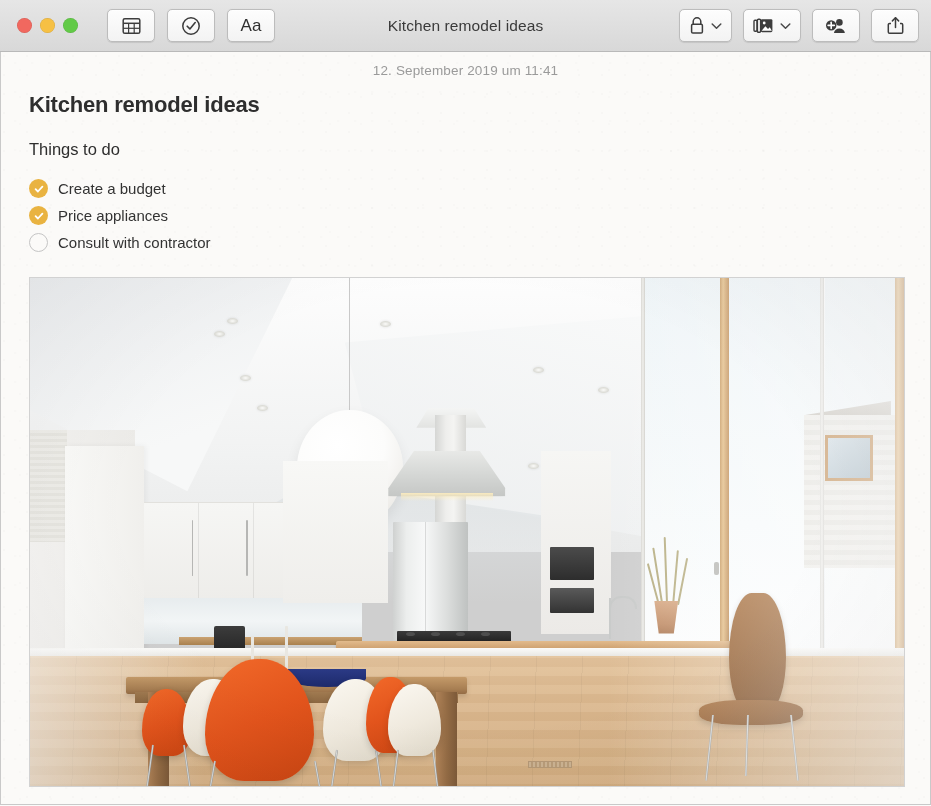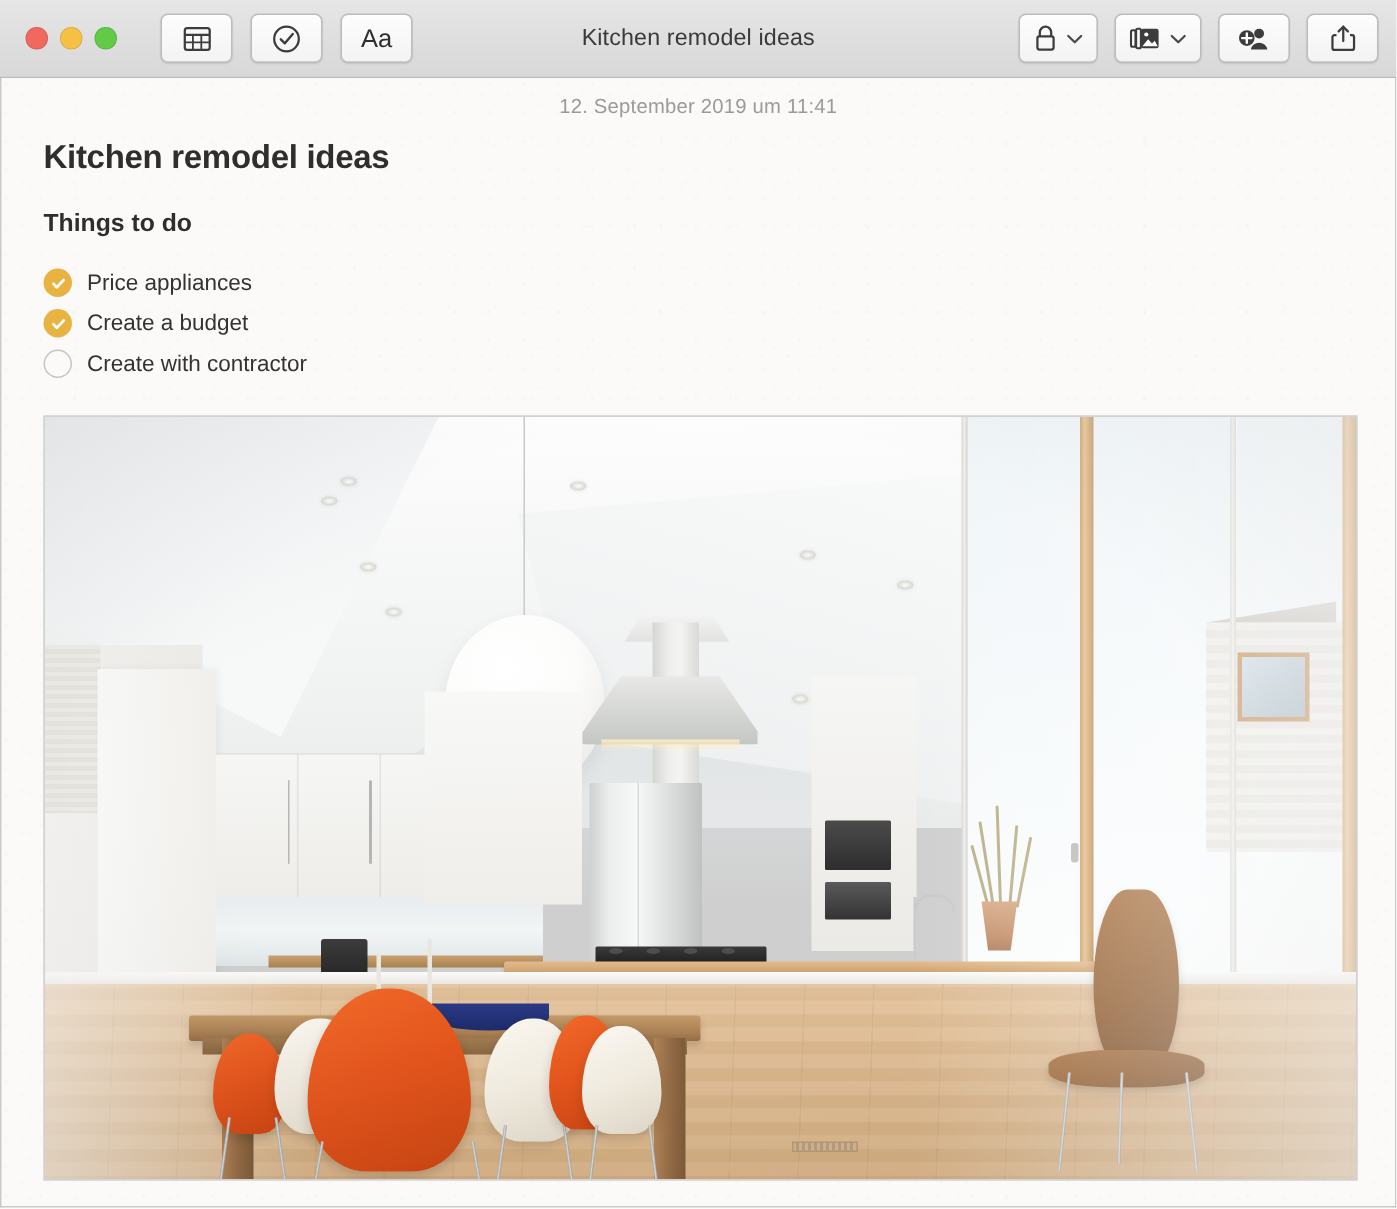--- a/index.html
+++ b/index.html
@@ -138,21 +138,21 @@
     margin: 7px 0 0 0;
     font-size: 15px;
     line-height: 1.45;
     color: #333333;
     max-width: 830px;
   }
 
   .section-head {
     margin: 22px 0 16px 0;
     font-size: 16.5px;
-    font-weight: bold;
+    font-weight: normal;
     color: #2e2e2e;
   }
 
   .checklist {
     margin: 7px 0 0 0;
     padding: 0;
     list-style: none;
   }
   .check-item {
     display: flex;
@@ -658,37 +658,37 @@
       <ul class="checklist">
 
         <li class="check-item">
           <span class="cbox done">
             <span>
               <svg width="12" height="12" viewBox="0 0 12 12">
                 <path d="M2.6 6.2 L4.9 8.5 L9.4 3.7" fill="none" stroke="#ffffff" stroke-width="1.8" stroke-linecap="round" stroke-linejoin="round"></path>
               </svg>
             </span>
           </span>
-          <span>Price appliances</span>
+          <span>Create a budget</span>
         </li>
 
         <li class="check-item">
           <span class="cbox done">
             <span>
               <svg width="12" height="12" viewBox="0 0 12 12">
                 <path d="M2.6 6.2 L4.9 8.5 L9.4 3.7" fill="none" stroke="#ffffff" stroke-width="1.8" stroke-linecap="round" stroke-linejoin="round"></path>
               </svg>
             </span>
           </span>
-          <span>Create a budget</span>
+          <span>Price appliances</span>
         </li>
 
         <li class="check-item">
           <span class="cbox todo"></span>
-          <span>Create with contractor</span>
+          <span>Consult with contractor</span>
         </li>
 
       </ul>
 
       <div class="photo-wrap">
         <div class="photo">
 
           <div class="ceiling"></div>
           <div class="ceil-slope-l"></div>
           <div class="ceil-slope-r"></div>

